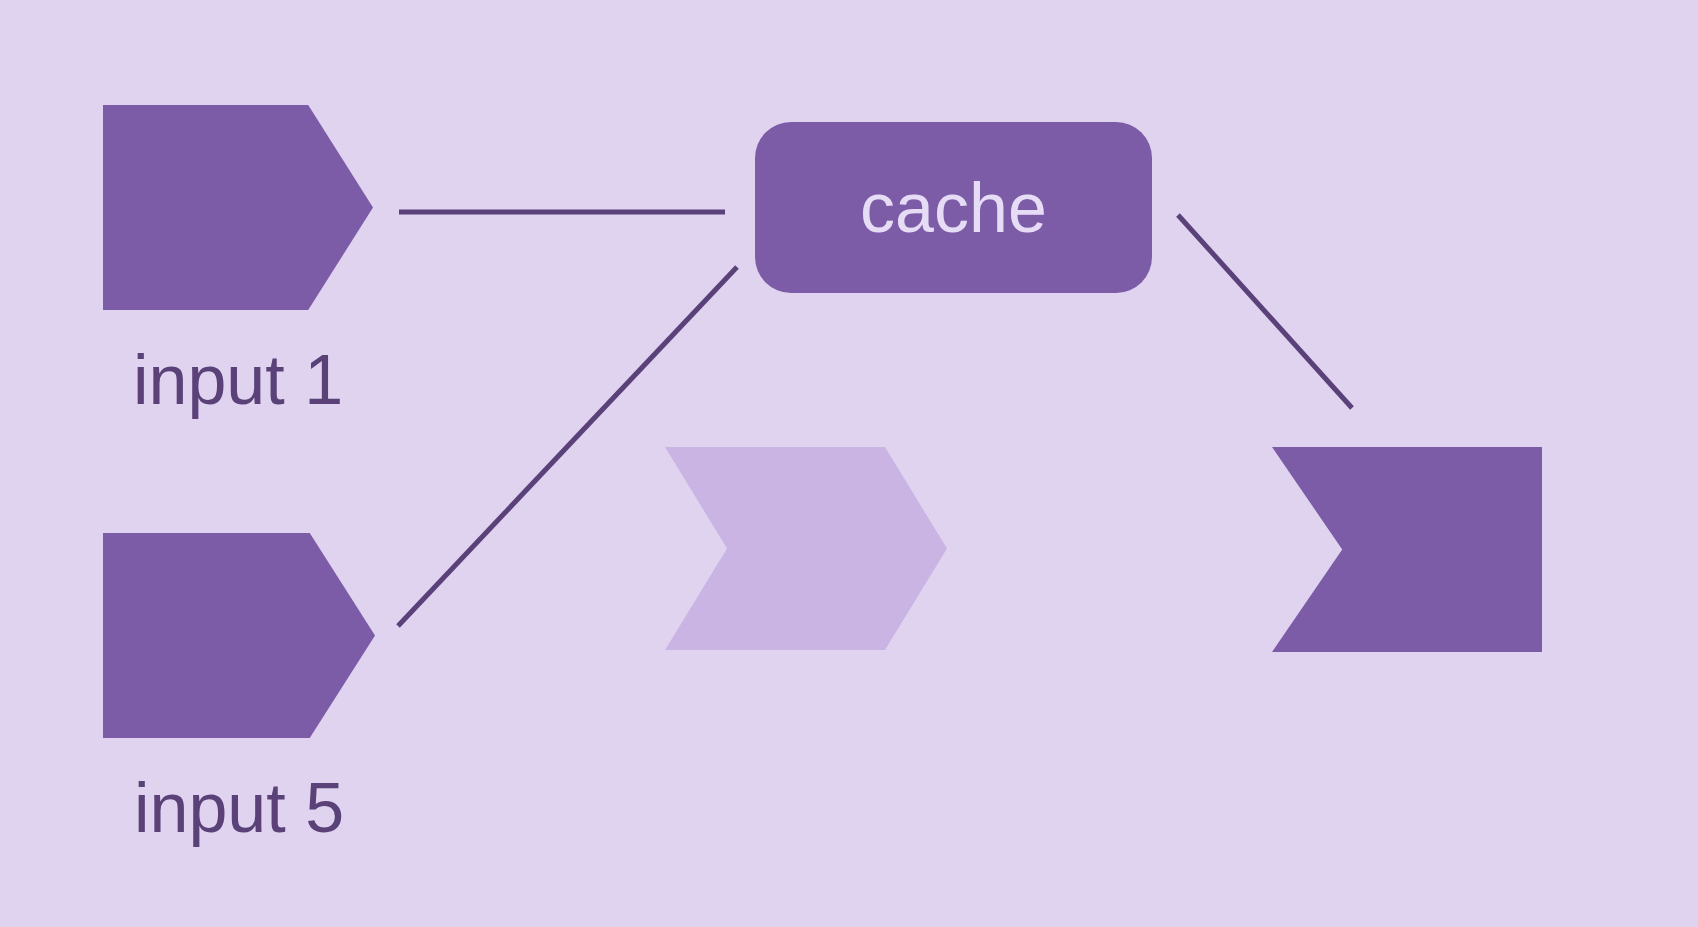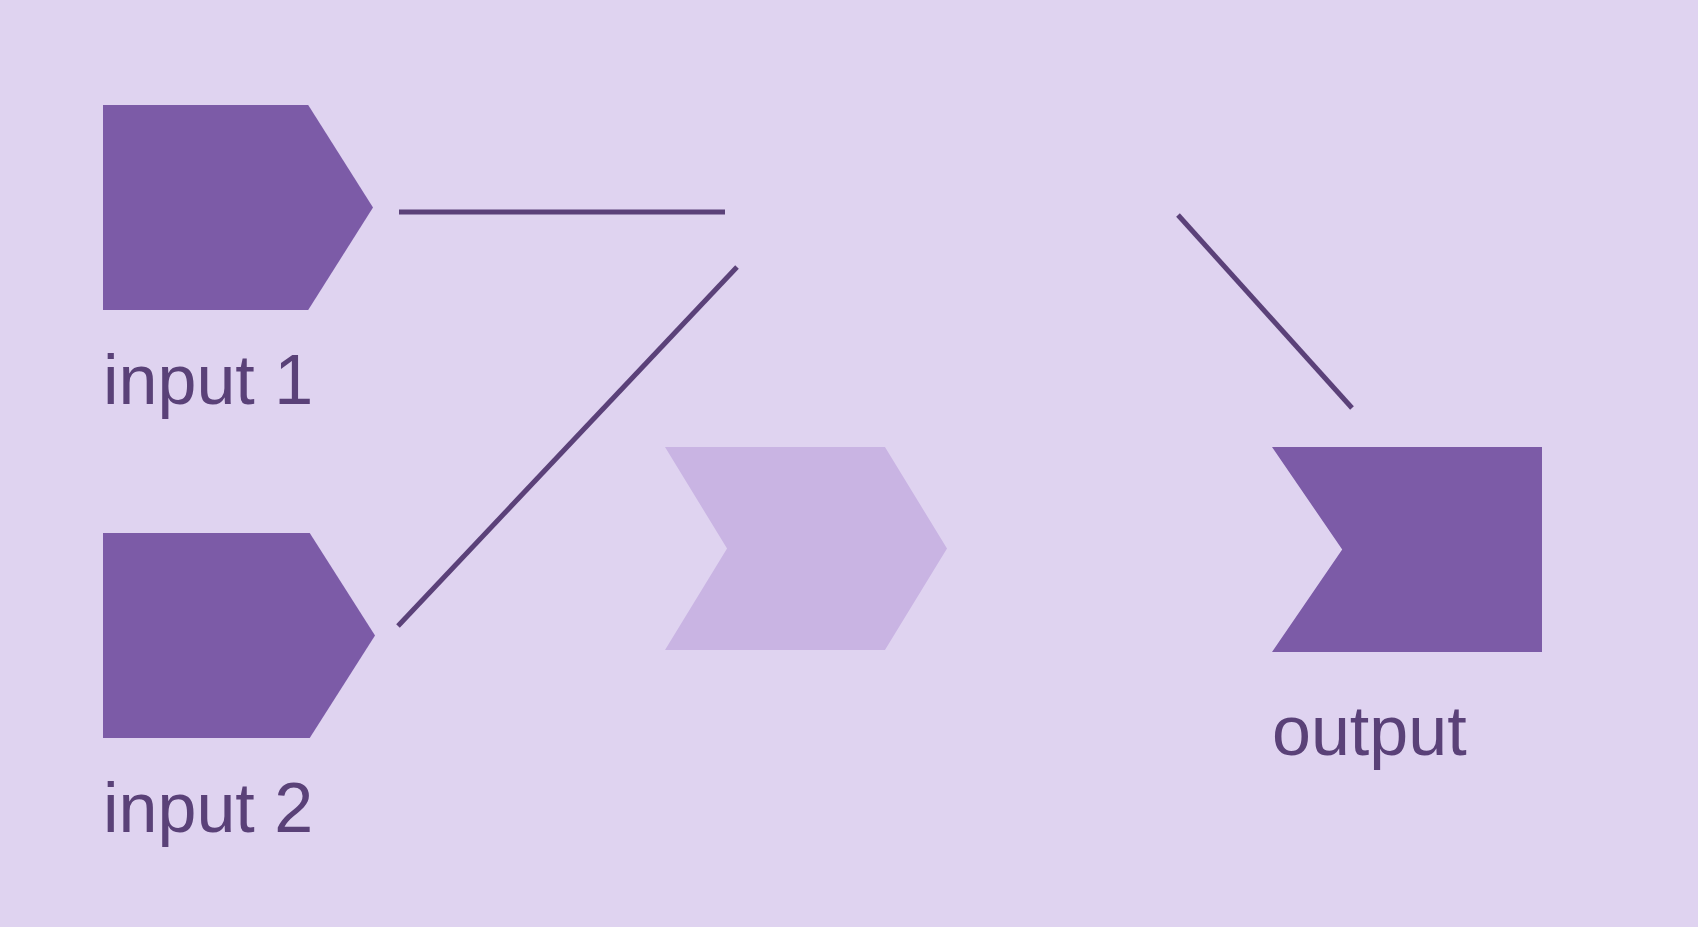--- a/index.html
+++ b/index.html
@@ -47,40 +47,42 @@
     justify-content: center;
     color: #E6DCF5;
     font-size: 70px;
     line-height: 1;
   }
   .node-label {
     position: absolute;
     color: #5A4178;
     font-size: 70px;
     line-height: 1.2;
-    text-align: left;
+    text-align: center;
     white-space: nowrap;
   }
 </style>
 </head>
 <body>
 
 <div class="canvas">
 
   <svg class="edges-layer" viewBox="0 0 1698 927" xmlns="http://www.w3.org/2000/svg">
     <line x1="399" y1="212" x2="725" y2="212"></line>
     <line x1="398" y1="626" x2="737" y2="267"></line>
     <line x1="1178" y1="215" x2="1352" y2="408"></line>
   </svg>
 
   <div class="node shape-input" style="left:103px; top:105px; width:270px; height:205px;"></div>
   <div class="node-label" style="left:103px; top:338px; width:270px;">input 1</div>
 
   <div class="node shape-input" style="left:103px; top:533px; width:272px; height:205px;"></div>
-  <div class="node-label" style="left:103px; top:766px; width:272px;">input 2</div>
+  <div class="node-label" style="left:103px; top:766px; width:272px;">input 5</div>
 
+  <div class="node shape-cache" style="left:755px; top:122px; width:397px; height:171px;">
+    <span>cache</span>
+  </div>
 
   <div class="node faded shape-chevron" style="left:665px; top:447px; width:282px; height:203px;"></div>
 
   <div class="node shape-output" style="left:1272px; top:447px; width:270px; height:205px;"></div>
-  <div class="node-label" style="left:1272px; top:689px; width:270px;">output</div>
 
 </div>
 
 </body></html>

